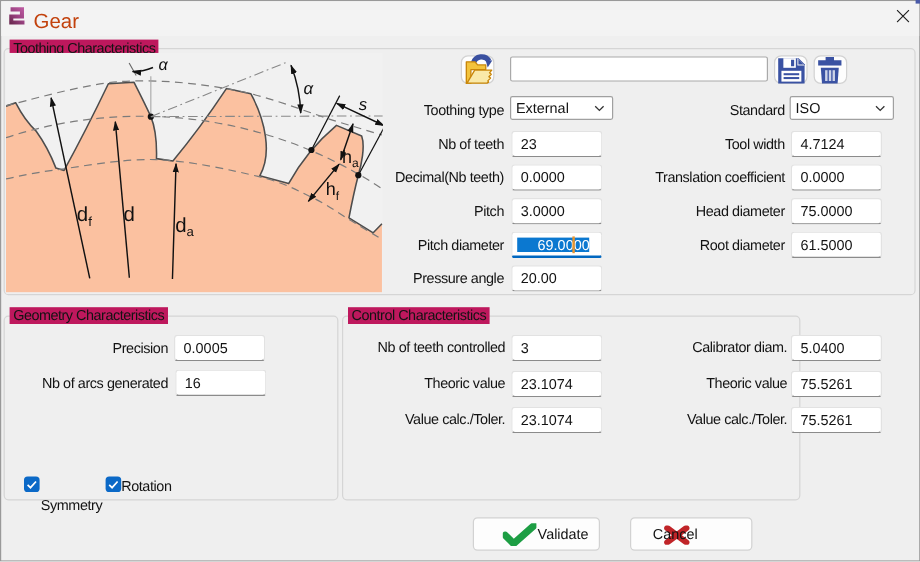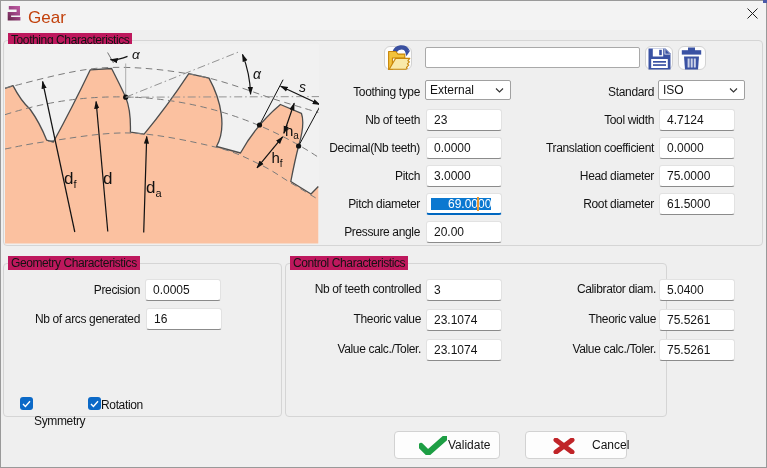--- a/index.html
+++ b/index.html
@@ -280,15 +280,15 @@
 </svg>
 
 <div class="btxt" style="left:448px;top:438px;">Validate</div>
 
 <div class="btn" style="left:525px;top:431px;width:102px;height:28px;"></div>
 
 <svg style="position:absolute;left:553px;top:438px;" width="22" height="16" viewBox="0 0 22 16">
 <path d="M3,2 L19,14 M19,2 L3,14" fill="none" stroke="#c02428" stroke-width="5" stroke-linecap="round"></path>
 </svg>
 
-<div class="btxt" style="left:592px;top:438px;">Cancel</div>
+<div class="btxt" style="left:544px;top:438px;">Cancel</div>
 
 <div style="position:absolute;left:763px;top:0;width:4px;height:3px;background:#4a5aa8;"></div>
 
 </body></html>

